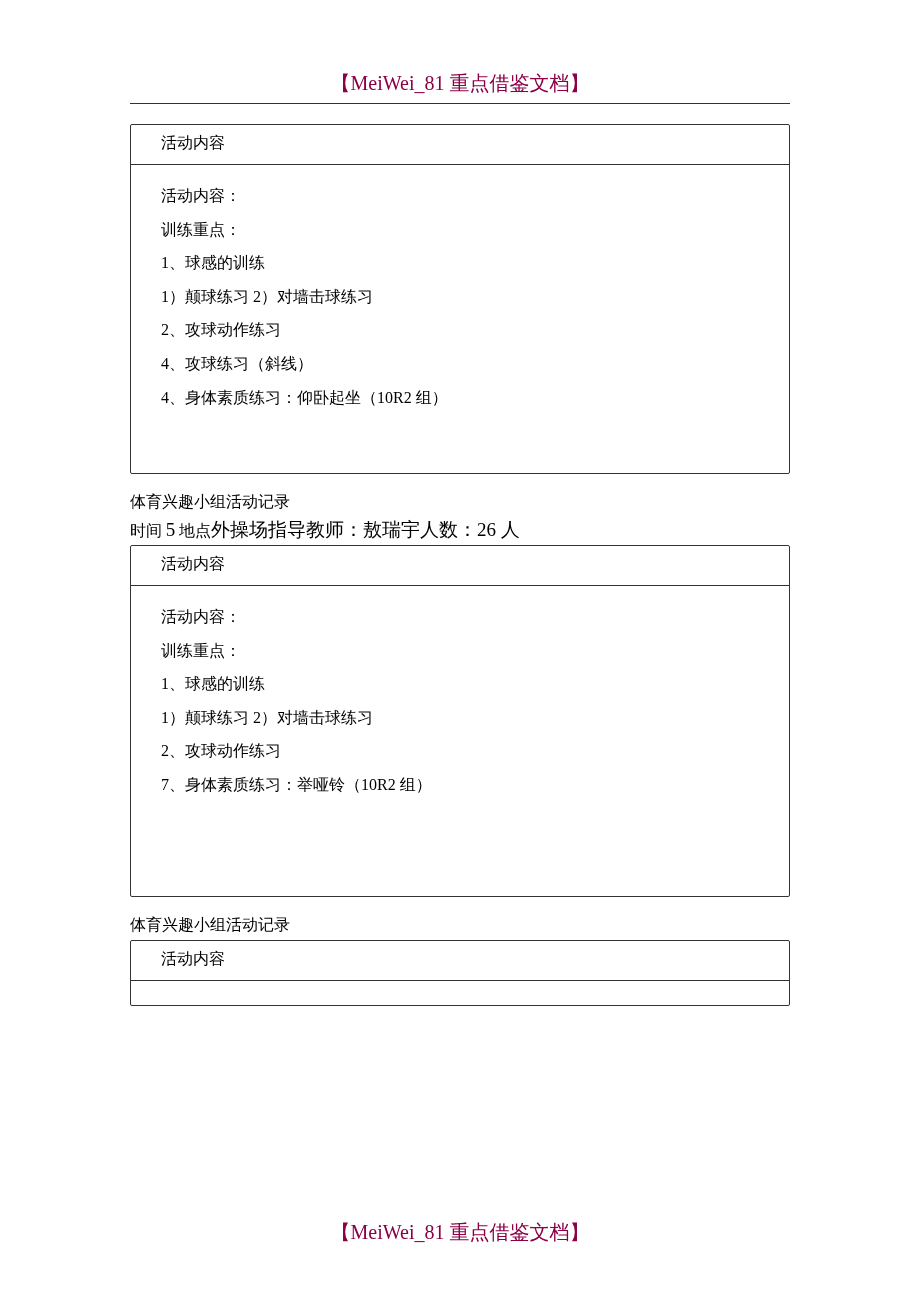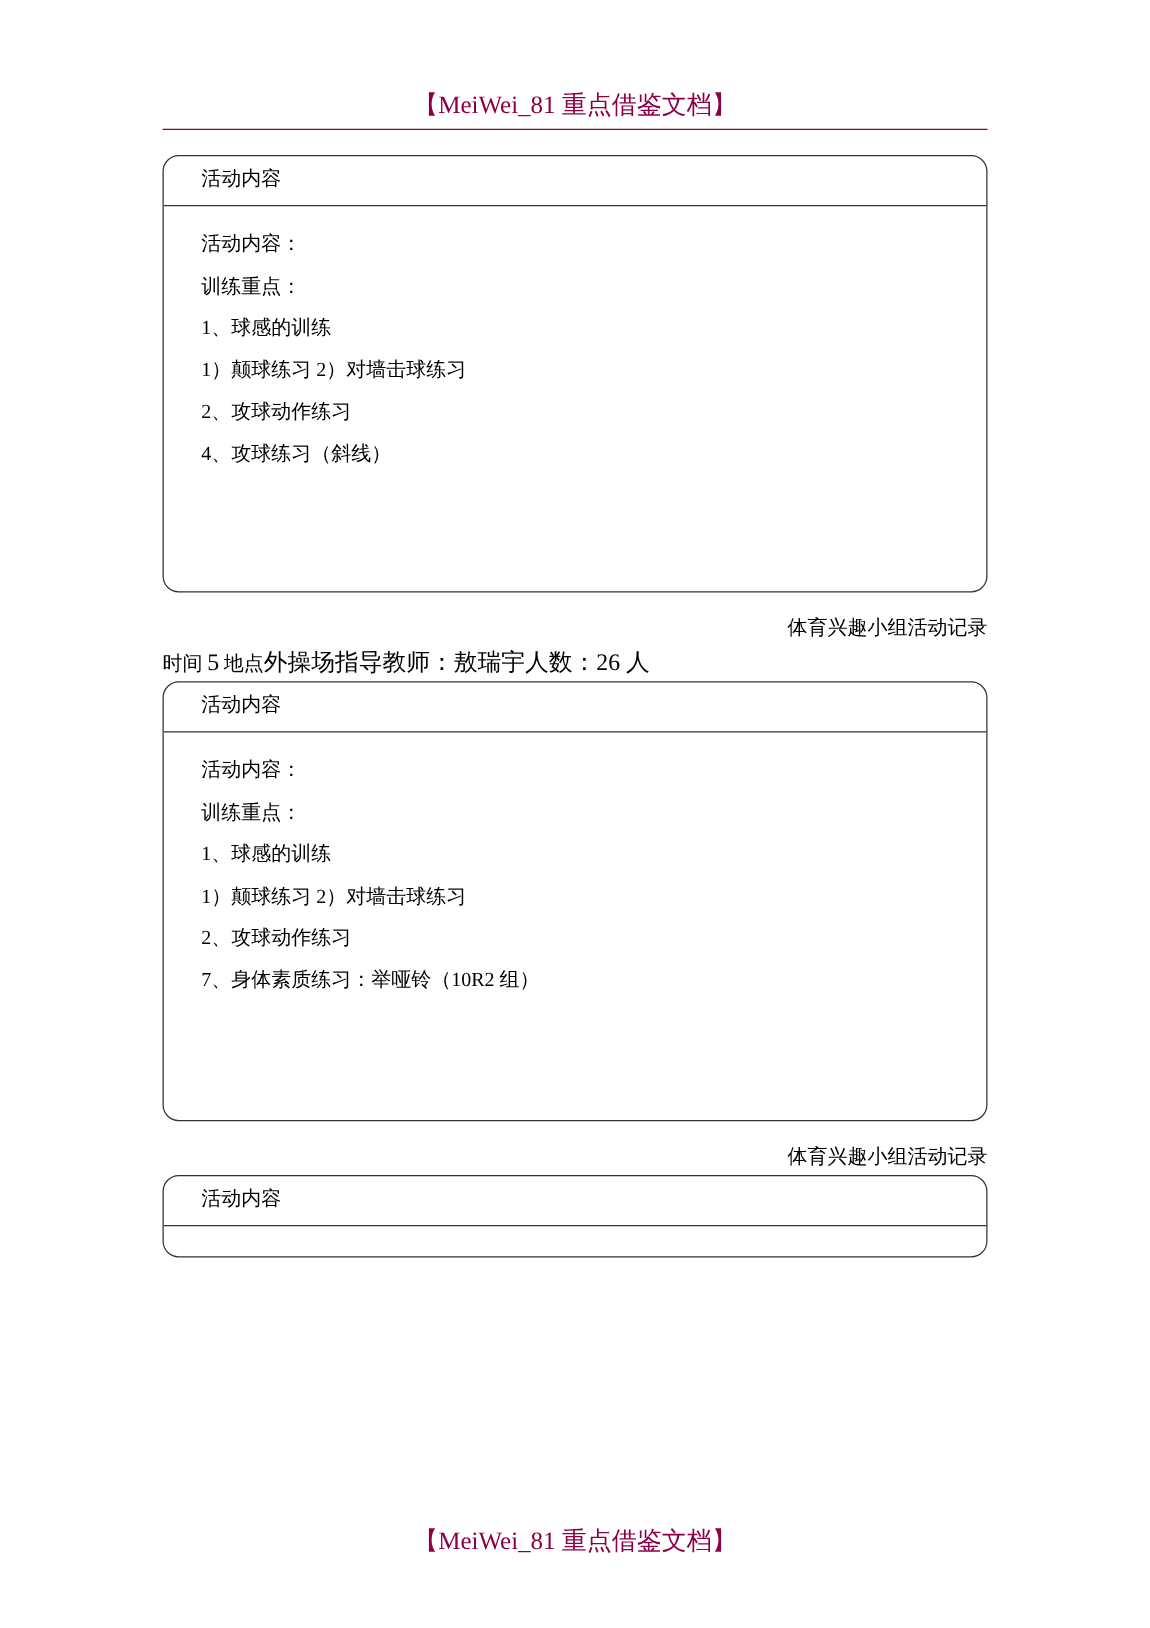--- a/index.html
+++ b/index.html
@@ -37,35 +37,35 @@
     top: 124px;
     left: 130px;
     right: 130px;
     bottom: 110px;
   }
   .record-header {
     margin-top: 18px;
     color: #000;
   }
   .record-title {
-    text-align: right;
+    text-align: left;
     font-size: 16px;
     margin-bottom: 4px;
     font-family: "SimSun", serif;
   }
   .record-meta {
     font-size: 15px;
     font-family: "SimSun", serif;
     margin-bottom: 2px;
   }
   .record-meta .small { font-size: 16px; }
   .record-meta .big { font-size: 19px; }
   .box {
     border: 1px solid #333;
-    border-radius: 13px;
+    border-radius: 2px;
     padding: 0 0 0 0;
     margin-bottom: 6px;
   }
   .box-header {
     padding: 8px 30px 10px 30px;
     border-bottom: 1px solid #333;
     font-size: 16px;
     font-family: "SimSun", serif;
   }
   .box-body {
@@ -103,20 +103,21 @@
 
   <div class="box box-tall block-1">
     <div class="box-header">活动内容</div>
     <div class="box-body">
       <span class="line">活动内容：</span>
       <span class="line">训练重点：</span>
       <span class="line">1、球感的训练</span>
       <span class="line">1）颠球练习 2）对墙击球练习</span>
       <span class="line">2、攻球动作练习</span>
       <span class="line">4、攻球练习（斜线）</span>
+      <span class="line">4、身体素质练习：仰卧起坐（10R2 组）</span>
     </div>
   </div>
 
   <div class="record-header">
     <div class="record-title">体育兴趣小组活动记录</div>
     <div class="record-meta">
       <span class="small">时间</span>
       <span class="big">5</span>
       <span class="small">地点</span><span class="big">外操场</span><span class="big">指导教师：</span><span class="big">敖瑞宇</span><span class="big">人数：</span><span class="big">26 人</span>
     </div>

